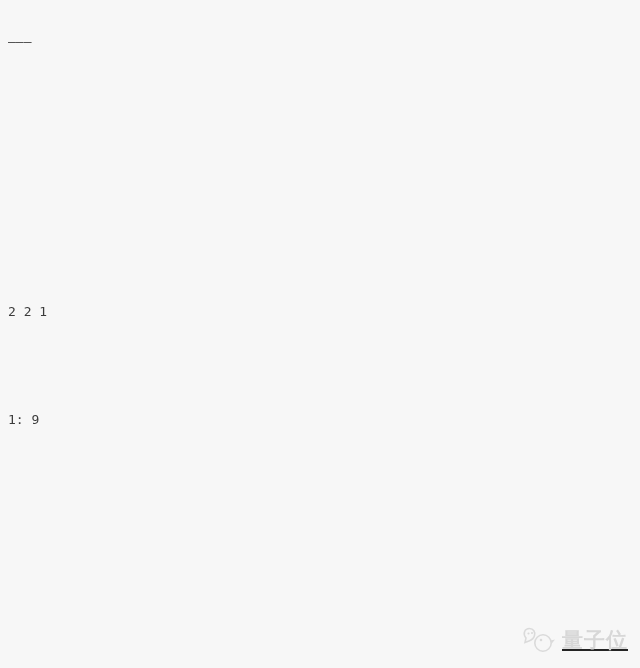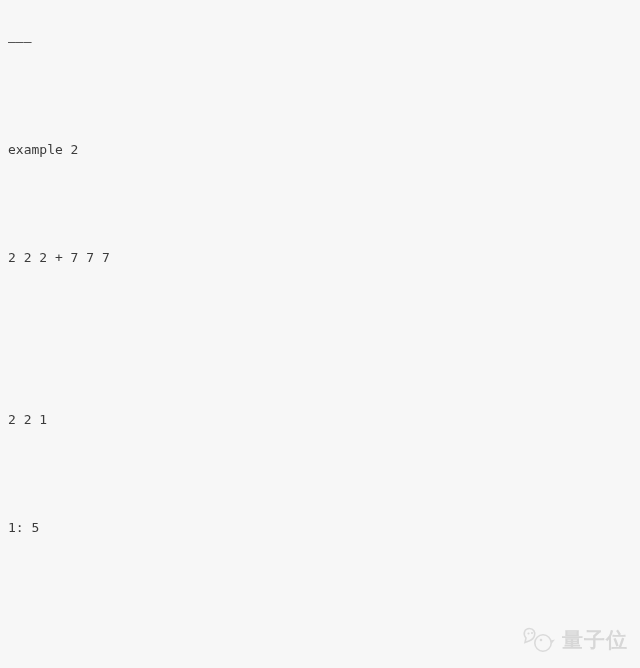--- a/index.html
+++ b/index.html
@@ -24,43 +24,42 @@
     height: 18px;
   }
   .watermark {
     position: absolute;
     right: 12px;
     bottom: 13px;
     display: flex;
     align-items: center;
     gap: 5px;
     opacity: 0.85;
+    text-decoration: underline;
   }
   .wm-text {
     font-family: "DejaVu Sans", sans-serif;
     font-size: 21px;
     font-weight: bold;
     color: #d2d2d2;
     letter-spacing: 1px;
   }
 </style>
 </head>
 <body>
 
 <div class="doc">
   <div class="line">———</div>
   <div class="line"></div>
-  <div class="line">example 2</div>
   <div class="line"></div>
-  <div class="line">2 2 2 + 7 7 7</div>
   <div class="line"></div>
   <div class="line"></div>
   <div class="line">2 2 1</div>
   <div class="line"></div>
-  <div class="line">1: 5</div>
+  <div class="line">1: 9</div>
   
   
   
   
   
   
   
   
   
   

